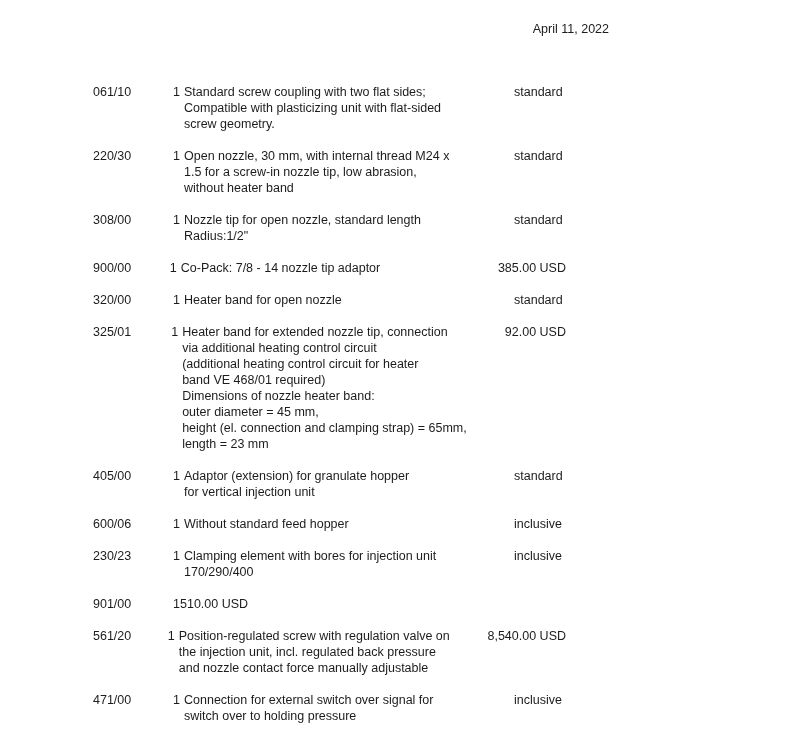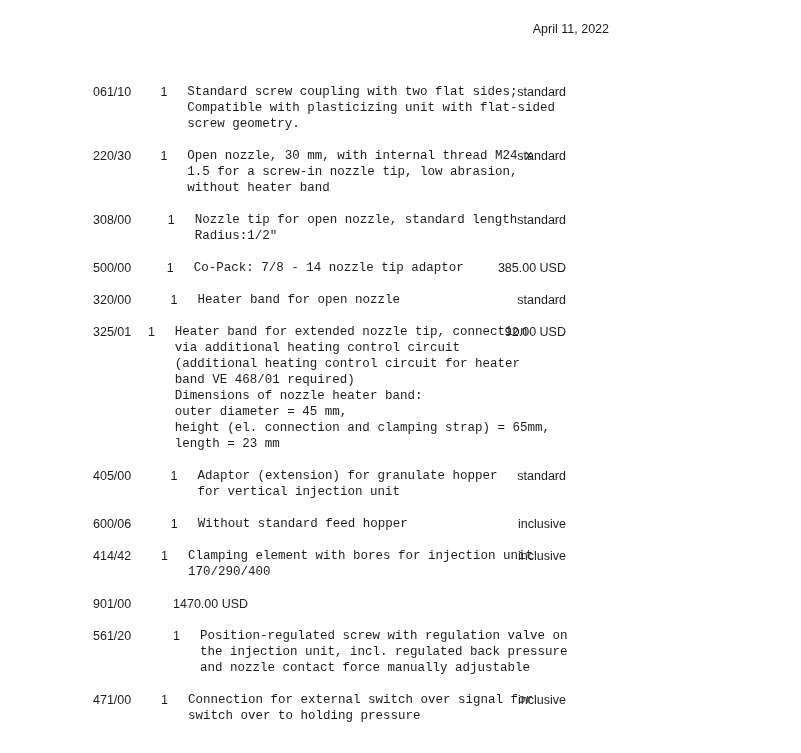--- a/index.html
+++ b/index.html
@@ -25,21 +25,21 @@
   .items { padding-top: 84px; }
   .row {
     display: flex;
     align-items: flex-start;
     margin-bottom: 16px;
     padding-left: 93px;
     padding-right: 114px;
   }
   .col-code  { width: 80px; white-space: pre; }
   .col-qty   { width: 7px; text-align: right; white-space: pre; }
-  .col-desc  { margin-left: 20px; width: 330px; white-space: pre; font-family: Liberation Mono, monospace; }
+  .col-desc  { margin-left: 4px; width: 330px; white-space: pre; }
   .col-price { flex: 1; text-align: left; white-space: pre; }
 </style>
 </head>
 <body>
 
 <div class="page">
   <div class="doc-date">April 11, 2022</div>
   <div class="items" id="items-list">
   <div class="row">
     <div class="col-code">061/10</div>
@@ -61,21 +61,21 @@
 
   <div class="row">
     <div class="col-code">308/00</div>
     <div class="col-qty">1</div>
     <div class="col-desc">Nozzle tip for open nozzle, standard length
 Radius:1/2"</div>
     <div class="col-price">standard</div>
   </div>
 
   <div class="row">
-    <div class="col-code">500/00</div>
+    <div class="col-code">900/00</div>
     <div class="col-qty">1</div>
     <div class="col-desc">Co-Pack: 7/8 - 14 nozzle tip adaptor</div>
     <div class="col-price">385.00 USD</div>
   </div>
 
   <div class="row">
     <div class="col-code">320/00</div>
     <div class="col-qty">1</div>
     <div class="col-desc">Heater band for open nozzle</div>
     <div class="col-price">standard</div>
@@ -104,39 +104,40 @@
   </div>
 
   <div class="row">
     <div class="col-code">600/06</div>
     <div class="col-qty">1</div>
     <div class="col-desc">Without standard feed hopper</div>
     <div class="col-price">inclusive</div>
   </div>
 
   <div class="row">
-    <div class="col-code">414/42</div>
+    <div class="col-code">230/23</div>
     <div class="col-qty">1</div>
     <div class="col-desc">Clamping element with bores for injection unit
 170/290/400</div>
     <div class="col-price">inclusive</div>
   </div>
 
   <div class="row">
     <div class="col-code">901/00</div>
     <div class="col-qty">1</div>
-    <div class="col-price">470.00 USD</div>
+    <div class="col-price">510.00 USD</div>
   </div>
 
   <div class="row">
     <div class="col-code">561/20</div>
     <div class="col-qty">1</div>
     <div class="col-desc">Position-regulated screw with regulation valve on
 the injection unit, incl. regulated back pressure
 and nozzle contact force manually adjustable</div>
+    <div class="col-price">8,540.00 USD</div>
   </div>
 
   <div class="row">
     <div class="col-code">471/00</div>
     <div class="col-qty">1</div>
     <div class="col-desc">Connection for external switch over signal for
 switch over to holding pressure</div>
     <div class="col-price">inclusive</div>
   </div>
 </div>

